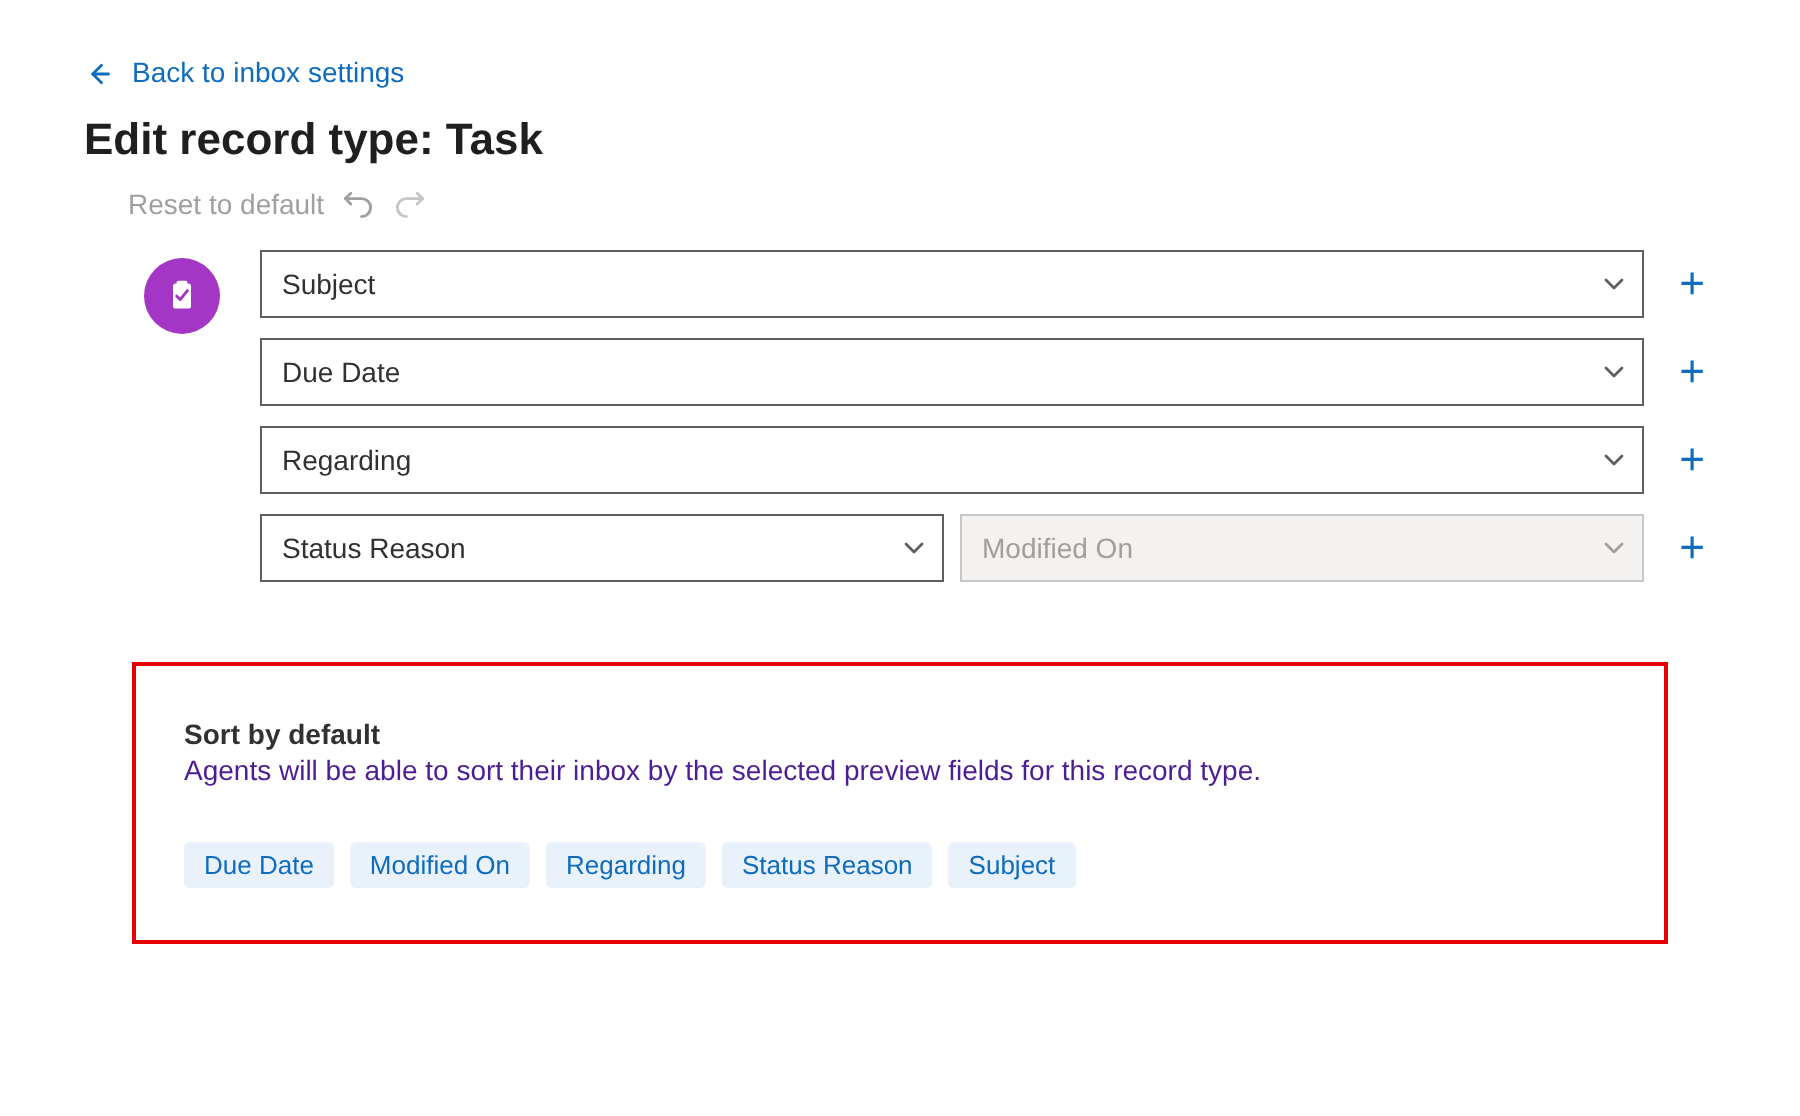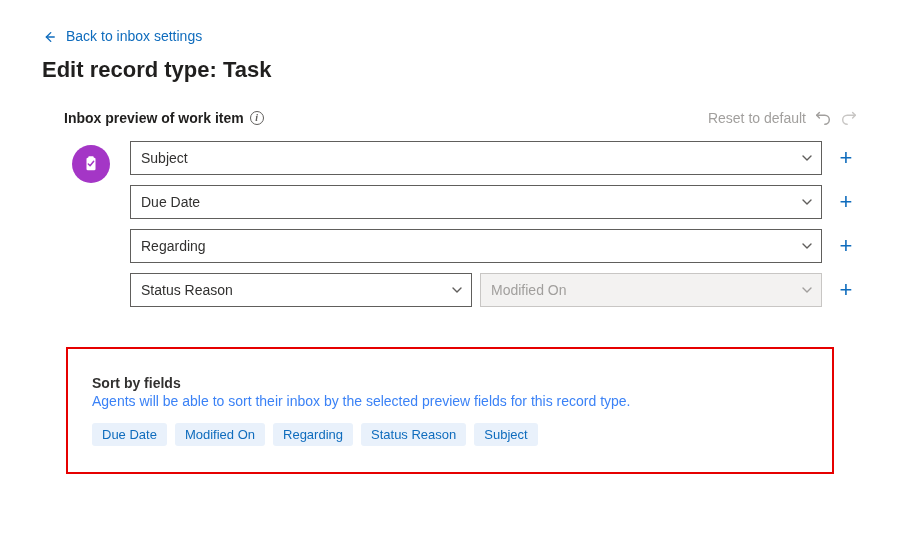--- a/index.html
+++ b/index.html
@@ -20,21 +20,21 @@
     align-items: flex-end;
     gap: 10px;
     color: #0f6cbd;
     font-size: 14px;
     cursor: pointer;
   }
   .back-link svg { width: 14px; height: 14px; }
   .page-title {
     font-size: 22px;
     font-weight: 600;
-    margin: 10px 0 26px 0;
+    margin: 10px 0 10px 0;
     color: #201f1e;
   }
   .section-head {
     display: flex;
     align-items: center;
     justify-content: space-between;
     padding: 0 0 14px 22px;
   }
   .section-label {
     display: flex;
@@ -130,22 +130,22 @@
     border: 2px solid #e60000;
     padding: 26px 24px 26px 24px;
   }
   .sort-title {
     font-weight: 600;
     font-size: 14px;
     margin-bottom: 2px;
   }
   .sort-desc {
     font-size: 14px;
-    color: #3b82f6;
-    margin-bottom: 14px;
+    color: #4c1d95;
+    margin-bottom: 28px;
   }
   .chips { display: flex; gap: 8px; flex-wrap: wrap; }
   .chip {
     background: #e9f1fb;
     color: #0f6cbd;
     border-radius: 3px;
     padding: 4px 10px;
     font-size: 13px;
     cursor: pointer;
   }
@@ -159,24 +159,20 @@
     <svg viewBox="0 0 16 16" fill="none">
       <path d="M10 3 L5 8 L10 13" stroke="#0f6cbd" stroke-width="1.6" stroke-linecap="round" stroke-linejoin="round"></path>
       <path d="M5 8 H14" stroke="#0f6cbd" stroke-width="1.6" stroke-linecap="round"></path>
     </svg>
     <span>Back to inbox settings</span>
   </div>
 
   <div class="page-title">Edit record type: Task</div>
 
   <div class="section-head">
-    <div class="section-label">
-      <span>Inbox preview of work item</span>
-      <span class="info-icon">i</span>
-    </div>
     <div class="reset-group">
       <span class="reset-text">Reset to default</span>
       <svg viewBox="0 0 20 20" fill="none">
         <path d="M6 4 L3 7 L6 10" stroke="#a19f9d" stroke-width="1.6" stroke-linecap="round" stroke-linejoin="round"></path>
         <path d="M3 7 H12 A5 5 0 1 1 12 17" stroke="#a19f9d" stroke-width="1.6" stroke-linecap="round" fill="none"></path>
       </svg>
       <svg viewBox="0 0 20 20" fill="none">
         <path d="M14 4 L17 7 L14 10" stroke="#c8c6c4" stroke-width="1.6" stroke-linecap="round" stroke-linejoin="round"></path>
         <path d="M17 7 H8 A5 5 0 1 0 8 17" stroke="#c8c6c4" stroke-width="1.6" stroke-linecap="round" fill="none"></path>
       </svg>
@@ -242,21 +238,21 @@
                 <path d="M2 4 L6 8 L10 4" stroke="#605e5c" stroke-width="1.4" fill="none" stroke-linecap="round" stroke-linejoin="round"></path>
               </svg>
             </div>
           </div>
           <div class="plus-btn">+</div>
         </div>
       </div>
   </div>
 
   <div class="sort-box">
-    <div class="sort-title">Sort by fields</div>
+    <div class="sort-title">Sort by default</div>
     <div class="sort-desc">Agents will be able to sort their inbox by the selected preview fields for this record type.</div>
     <div class="chips">
 
     <div class="chip">Due Date</div>
         <div class="chip">Modified On</div>
         <div class="chip">Regarding</div>
         <div class="chip">Status Reason</div>
         <div class="chip">Subject</div>
       </div>
   </div>

